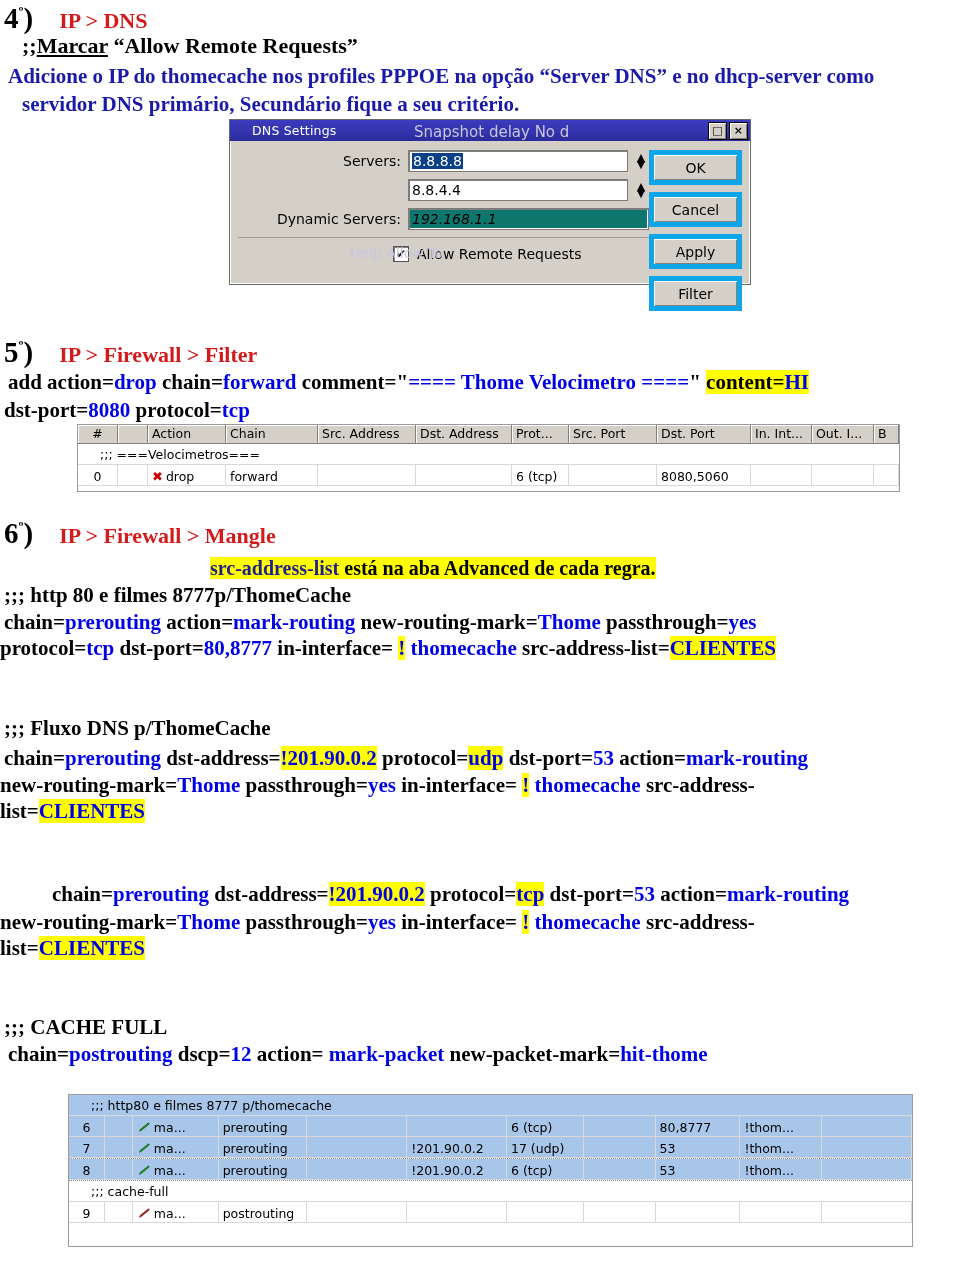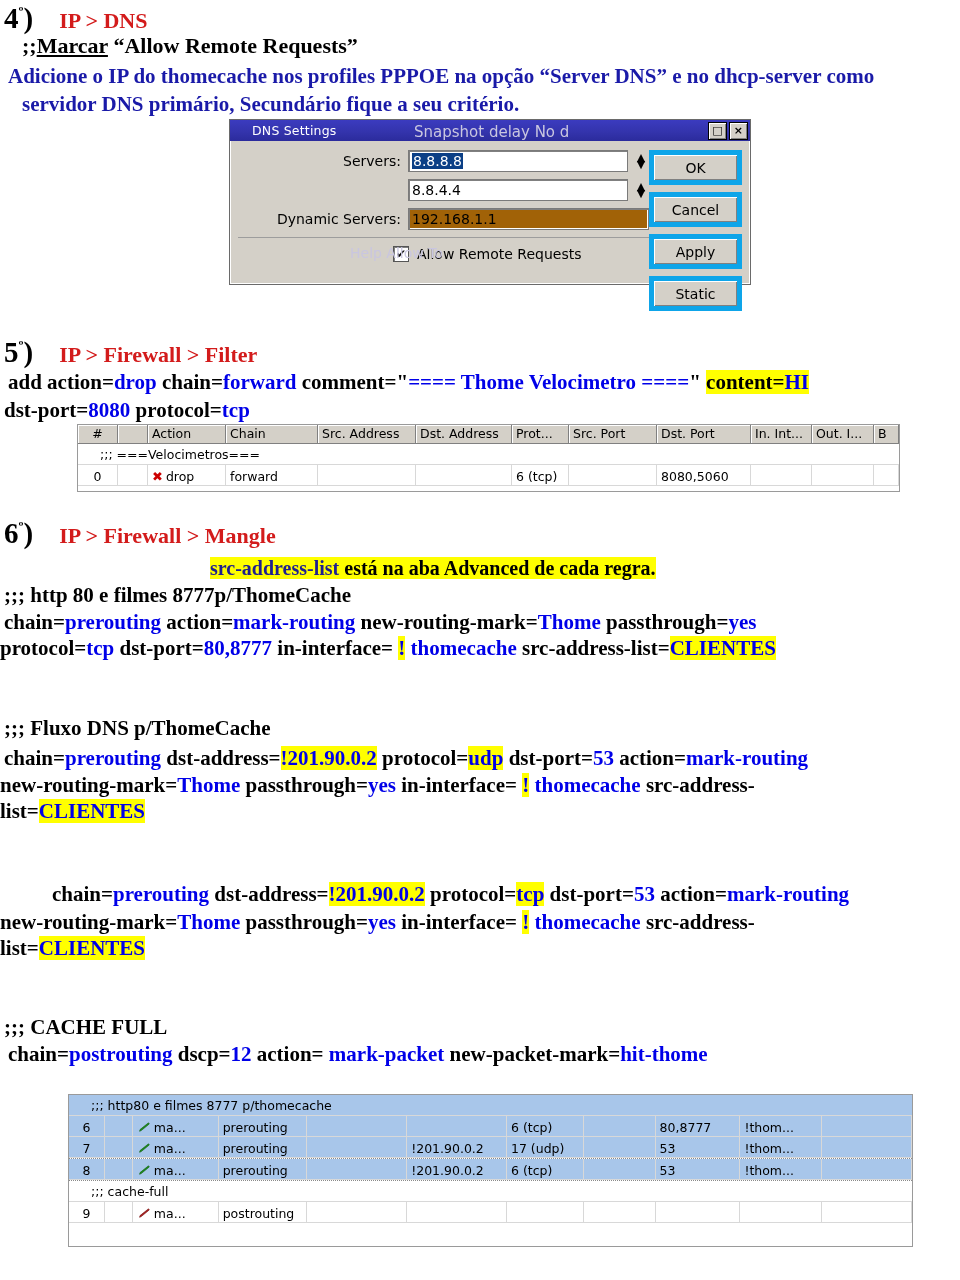--- a/index.html
+++ b/index.html
@@ -65,21 +65,21 @@
   .row .lbl {
     width: 163px; text-align: right; padding-right: 7px;
     font-size: 14px; color: #000;
   }
   .fld {
     height: 20px; border: 1px solid #7a7a7a;
     box-shadow: inset 1px 1px 0 #808080, inset -1px -1px 0 #ffffff;
     background: #ffffff; font-size: 14px;
     display: flex; align-items: center; padding: 0 3px; color: #000;
   }
-  .fld.gray { background: #a16207; }
+  .fld.gray { background: #0f766e; font-style: italic; }
   .sel { background: #0b3f86; color: #fff; padding: 0 1px; }
   .spin {
     width: 16px; margin-left: 5px; font-size: 11px; color: #000;
     display: flex; flex-direction: column; align-items: center; line-height: 7px;
   }
   .btn-col { position: absolute; right: 8px; top: 9px; width: 93px; }
   .wbtn {
     height: 25px; margin-bottom: 7px; background: #d4d0c8;
     border: 5px solid #0ea5e9;
     box-shadow: inset 1px 1px 0 #ffffff, inset -1px -1px 0 #808080;
@@ -197,21 +197,21 @@
 
       <div class="chkline">
         <span class="chk">✔</span>
         <span class="chklabel">Allow Remote Requests</span>
       </div>
 
       <div class="btn-col">
         <div class="wbtn">OK</div>
         <div class="wbtn">Cancel</div>
         <div class="wbtn">Apply</div>
-        <div class="wbtn">Static</div>
+        <div class="wbtn">Filter</div>
       </div>
     </div>
   </div>
 
   <div class="ln" style="left:4px; top:336px;">
     <span class="step-num"><span>5</span><sup>º</sup><span>)</span></span>
     <span class="step-title red" style="margin-left:22px;">IP &gt; Firewall &gt; Filter</span>
   </div>
 
   <div class="ln" style="left:8px; top:370px; font-size:21px;">

